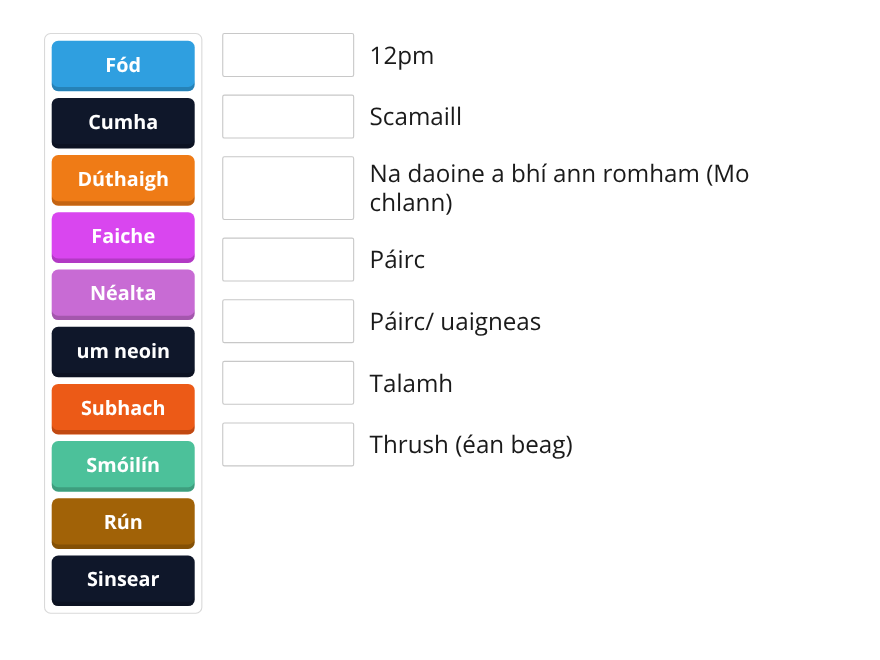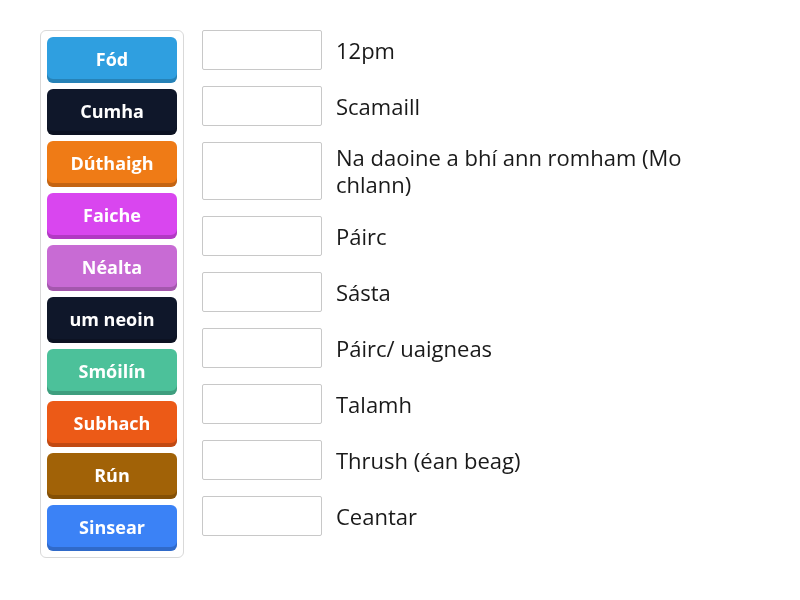--- a/index.html
+++ b/index.html
@@ -69,24 +69,24 @@
 
 <div class="wrap">
 
   <div class="tiles">
     <div class="tile" style="background:#2f9fe0">Fód</div>
     <div class="tile" style="background:#0f172a">Cumha</div>
     <div class="tile" style="background:#ef7b16">Dúthaigh</div>
     <div class="tile" style="background:#d946ef">Faiche</div>
     <div class="tile" style="background:#c86bd4">Néalta</div>
     <div class="tile" style="background:#0f172a">um neoin</div>
+    <div class="tile" style="background:#ec5a17">Subhach</div>
     <div class="tile" style="background:#4cc19a">Smóilín</div>
-    <div class="tile" style="background:#ec5a17">Subhach</div>
     <div class="tile" style="background:#a16207">Rún</div>
-    <div class="tile" style="background:#3b82f6">Sinsear</div>
+    <div class="tile" style="background:#0f172a">Sinsear</div>
   </div>
 
   <div class="rows">
     <div class="row">
       <div class="drop"></div>
       <div class="def">12pm</div>
     </div>
     <div class="row">
       <div class="drop"></div>
       <div class="def">Scamaill</div>
@@ -94,33 +94,25 @@
     <div class="row row-tall">
       <div class="drop"></div>
       <div class="def">Na daoine a bhí ann romham (Mo chlann)</div>
     </div>
     <div class="row">
       <div class="drop"></div>
       <div class="def">Páirc</div>
     </div>
     <div class="row">
       <div class="drop"></div>
-      <div class="def">Sásta</div>
-    </div>
-    <div class="row">
-      <div class="drop"></div>
       <div class="def">Páirc/ uaigneas</div>
     </div>
     <div class="row">
       <div class="drop"></div>
       <div class="def">Talamh</div>
     </div>
     <div class="row">
       <div class="drop"></div>
       <div class="def">Thrush (éan beag)</div>
     </div>
-    <div class="row">
-      <div class="drop"></div>
-      <div class="def">Ceantar</div>
-    </div>
   </div>
 
 </div>
 
 </body></html>

